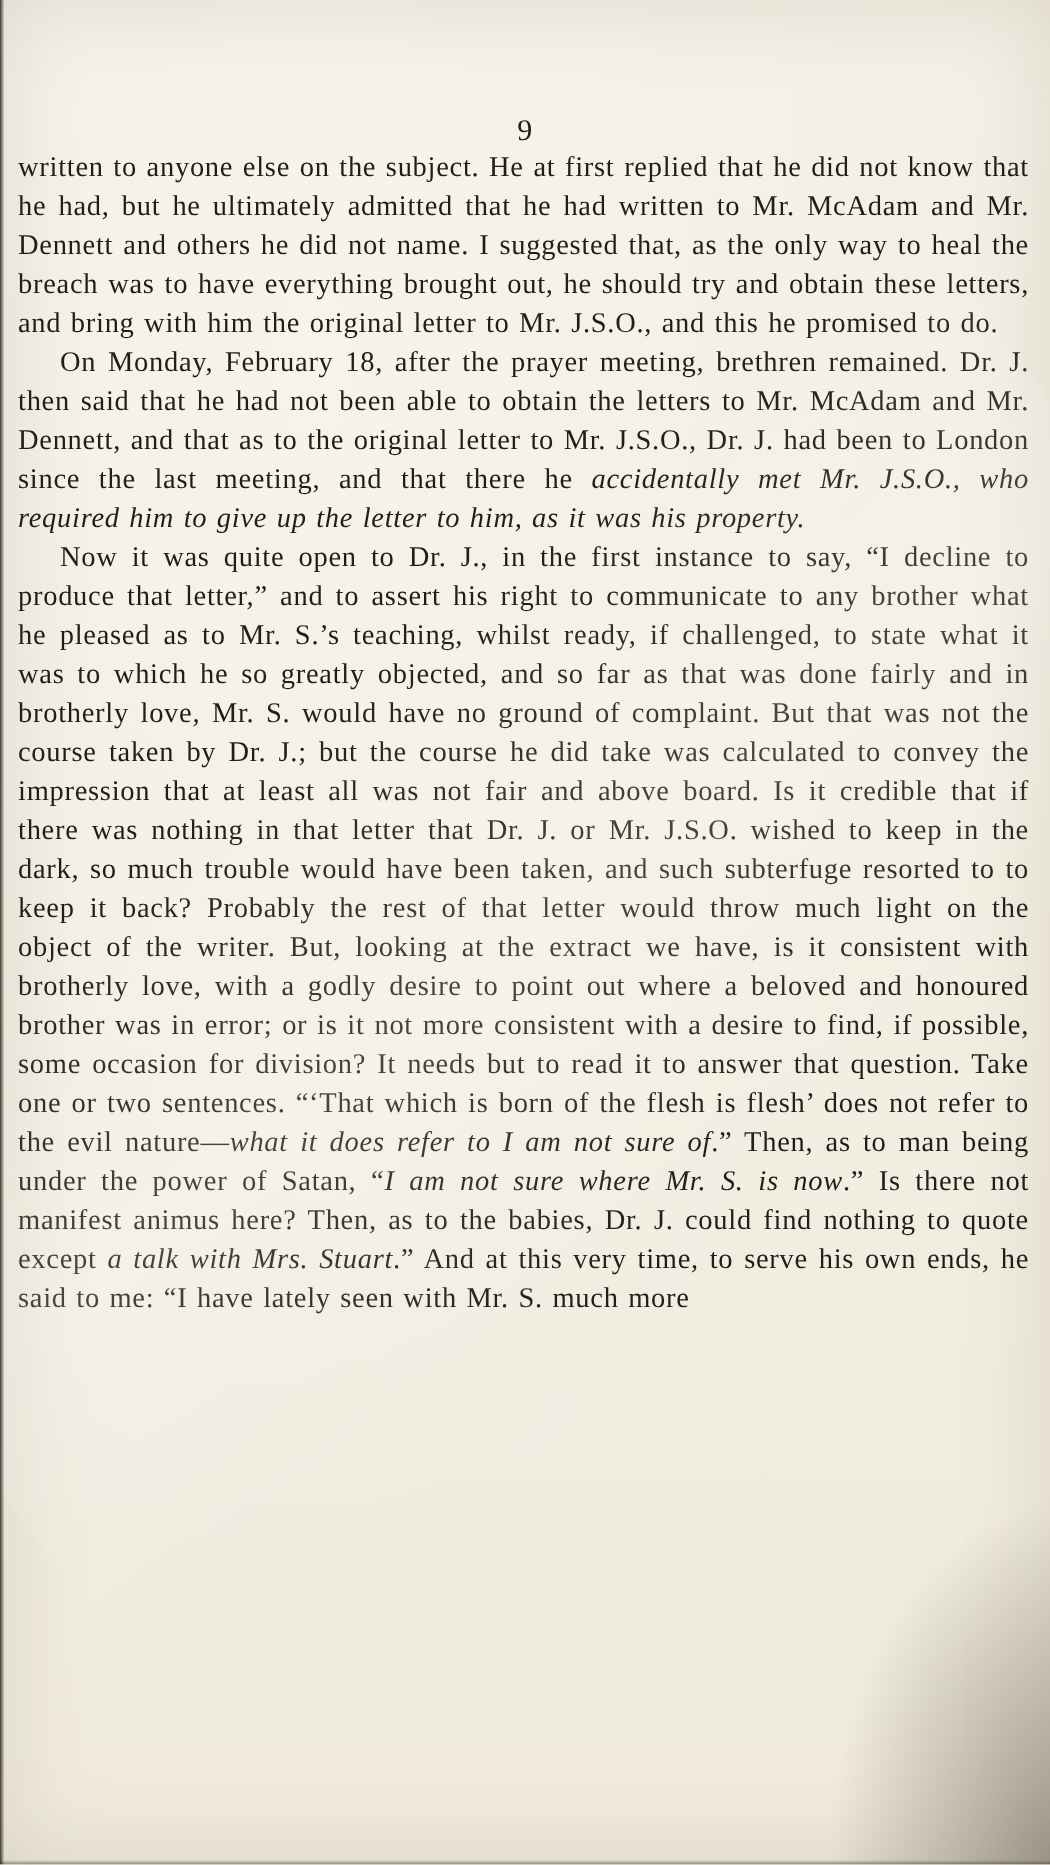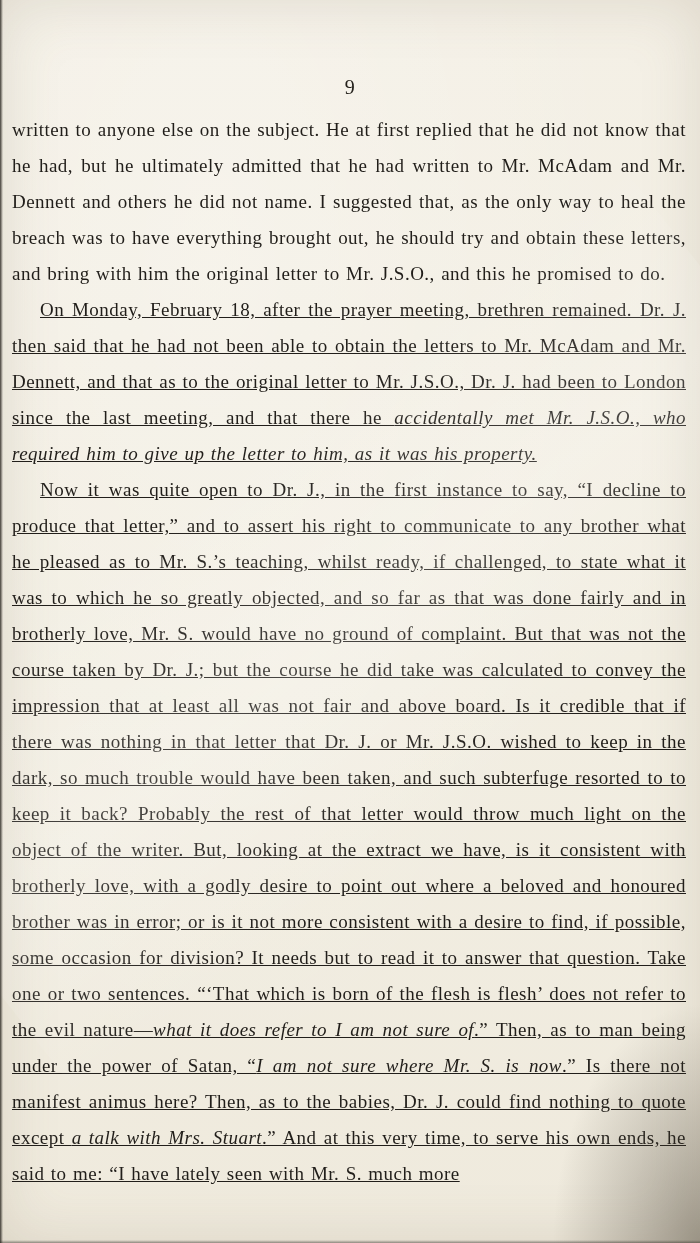--- a/index.html
+++ b/index.html
@@ -55,34 +55,32 @@
     pointer-events: none;
   }
   .page-number {
     padding-top: 76px;
     text-align: center;
     font-size: 20px;
     letter-spacing: 0.02em;
     color: #24211c;
   }
   .text-body {
-    margin-top: 13px;
     padding: 0 14px 0 12px;
     font-size: 19px;
-    line-height: 36px;
+    line-height: 26px;
     text-align: justify;
     letter-spacing: 0.025em;
     word-spacing: 0.06em;
   }
   .text-body p {
     margin: 0;
   }
   .text-body p.indent {
     text-indent: 28px;
-    text-decoration: underline;
   }
   .italic {
     font-style: italic;
   }
 </style>
 </head>
 <body>
 
 <div class="page">
   <div class="watermark-band"></div>

